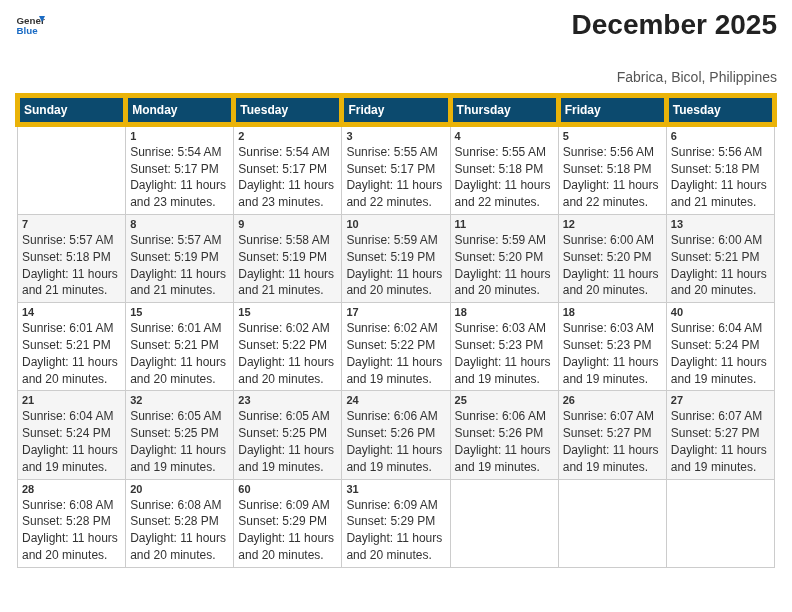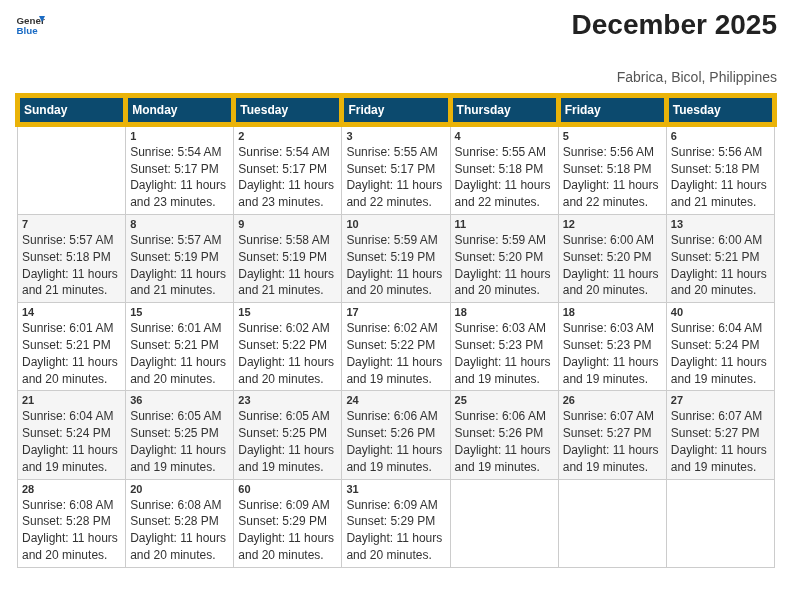--- a/index.html
+++ b/index.html
@@ -208,21 +208,21 @@
             <div class="day-num">40</div>
 <div class="day-info">Sunrise: 6:04 AM<br>Sunset: 5:24 PM<br>Daylight: 11 hours and 19 minutes.</div>
           </td>
         </tr>
         <tr>
           <td>
             <div class="day-num">21</div>
 <div class="day-info">Sunrise: 6:04 AM<br>Sunset: 5:24 PM<br>Daylight: 11 hours and 19 minutes.</div>
           </td>
           <td>
-            <div class="day-num">36</div>
+            <div class="day-num">32</div>
 <div class="day-info">Sunrise: 6:05 AM<br>Sunset: 5:25 PM<br>Daylight: 11 hours and 19 minutes.</div>
           </td>
           <td>
             <div class="day-num">23</div>
 <div class="day-info">Sunrise: 6:05 AM<br>Sunset: 5:25 PM<br>Daylight: 11 hours and 19 minutes.</div>
           </td>
           <td>
             <div class="day-num">24</div>
 <div class="day-info">Sunrise: 6:06 AM<br>Sunset: 5:26 PM<br>Daylight: 11 hours and 19 minutes.</div>
           </td>

